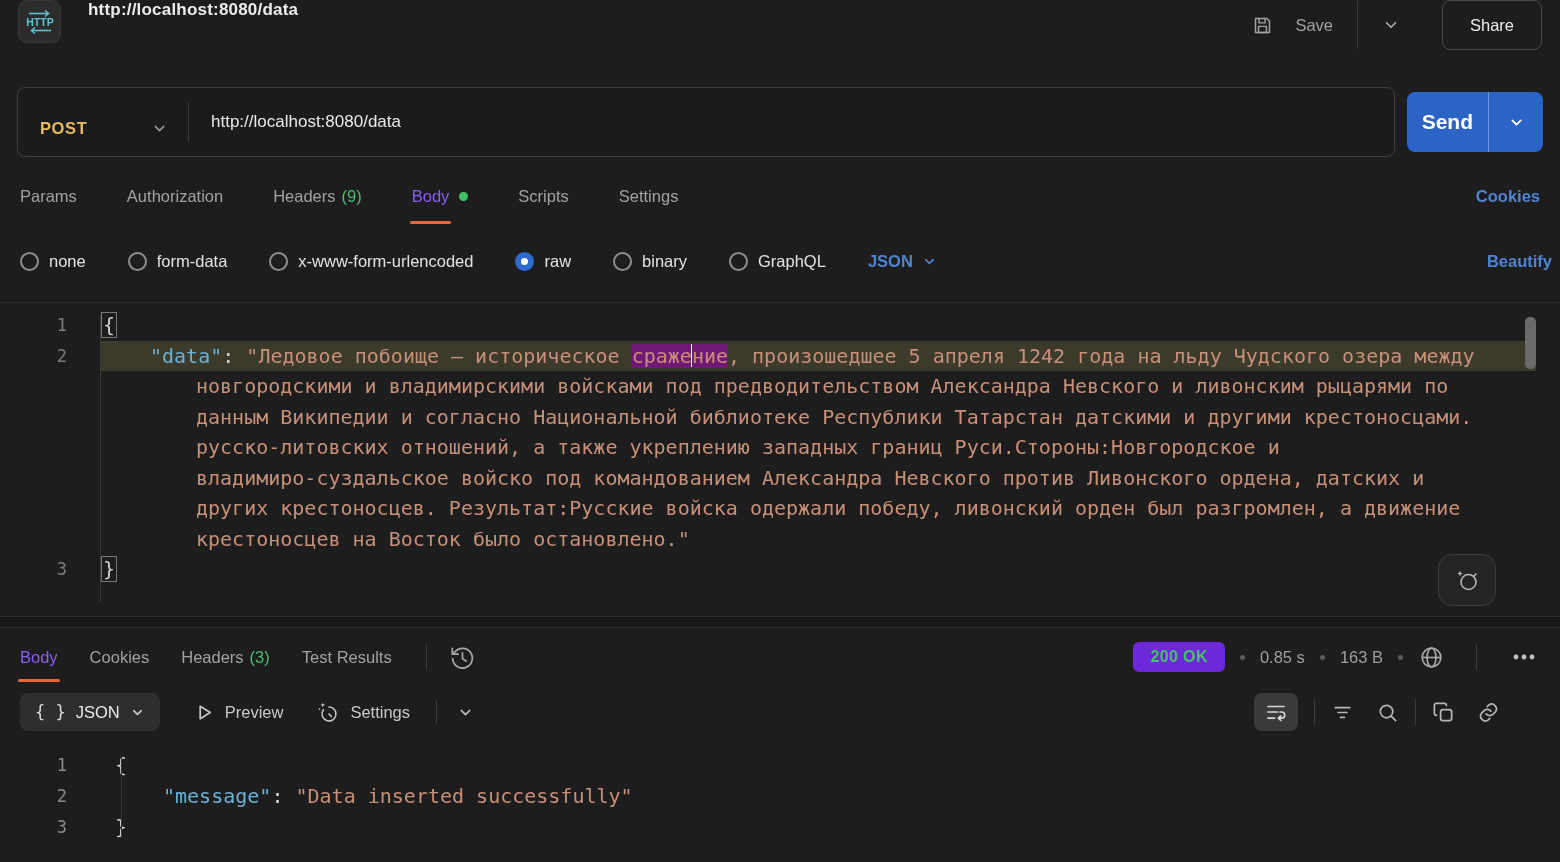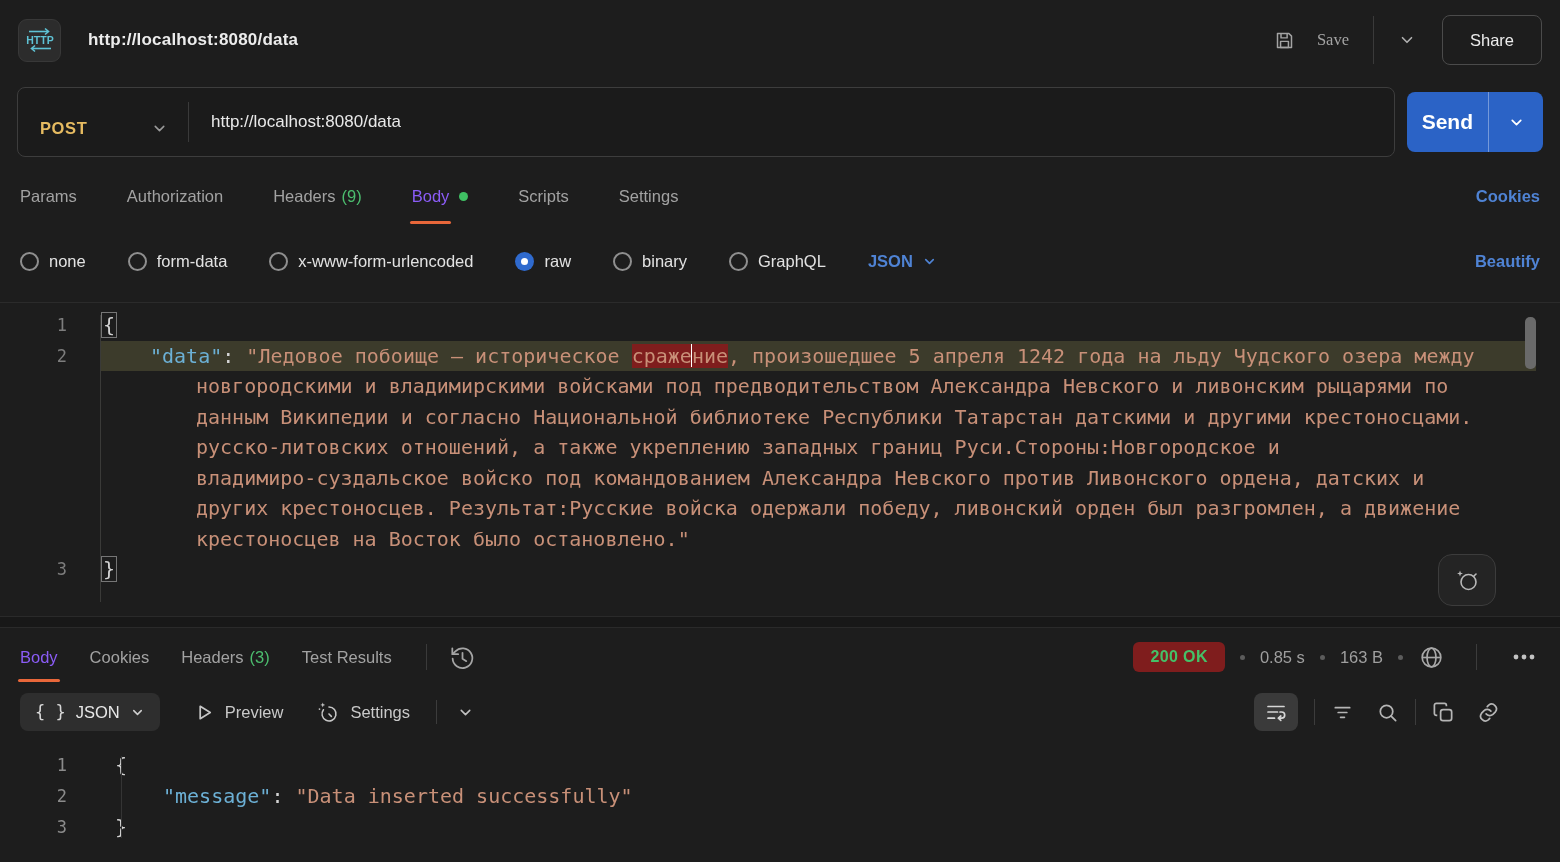--- a/index.html
+++ b/index.html
@@ -2,28 +2,28 @@
 <html><head>
 <meta charset="utf-8">
 <style>
   * { margin:0; padding:0; box-sizing:border-box; }
   html,body { background:#161616; }
   body { width:1560px; height:862px; overflow:hidden; background:#1d1d1d;
          font-family:"Liberation Sans", sans-serif; color:#d6d6d6; position:relative; }
   svg { display:block; }
 
   
-  .topbar { height:80px; display:flex; align-items:center; padding:0 18px; }
+  .topbar { height:80px; display:flex; align-items:flex-start; padding:0 18px; }
   .http-chip { width:43px; height:43px; border-radius:9px; background:#2c2c2c; border:1px solid #383838;
                display:flex; align-items:center; justify-content:center; }
   .topbar-title { margin-left:27px; font-size:17px; font-weight:700; color:#ececec; letter-spacing:.2px; }
   .topbar-right { margin-left:auto; display:flex; align-items:center; }
-  .save-group { display:flex; align-items:center; gap:22px; color:#a3a3a3; font-size:16.5px; cursor:pointer;font-family:Liberation Serif, serif; }
+  .save-group { display:flex; align-items:center; gap:22px; color:#a3a3a3; font-size:16.5px; cursor:pointer; }
   .v-div { width:1px; height:48px; background:#3a3a3a; margin:0 24px; }
-  .share-btn { margin-left:26px; width:100px; height:50px; border:1px solid #4b4b4b; border-radius:8px;
+  .share-btn { margin-left:42px; width:100px; height:50px; border:1px solid #4b4b4b; border-radius:8px;
                background:transparent; color:#ececec; font-size:16.5px; display:flex; align-items:center; justify-content:center; }
 
   
   .reqrow { height:84px; display:flex; align-items:center; padding:0 17px; }
   .urlbox { flex:1; height:70px; border:1px solid #3d3d3d; border-radius:8px; background:#1b1b1b;
             display:flex; align-items:center; }
   .method { width:150px; padding-left:22px; display:flex; align-items:center; justify-content:space-between; cursor:pointer;margin-top:12px; }
   .method-label { font-size:16.5px; font-weight:700; letter-spacing:.6px; color:#e6bb61; }
   .method-div { width:1px; height:40px; background:#3a3a3a; margin:0 22px 0 20px; }
   .url-text { font-size:17px; color:#e9e9e9; }
@@ -37,60 +37,60 @@
   .tab { margin-right:50px; font-size:16.5px; color:#a2a2a2; display:flex; align-items:center; cursor:pointer; }
   .tab .count { color:#4cbd6e; margin-left:6px; }
   .tab.active { color:#8b5cf6; }
   .tab-label { position:relative; padding:18px 0; }
   .tab.active .tab-label::after { content:''; position:absolute; left:-2px; right:-2px; bottom:0;
        height:3px; border-radius:2px; background:#e8673a; }
   .green-dot { width:9px; height:9px; border-radius:50%; background:#3fbf63; margin-left:10px; }
   .cookies-link { margin-left:auto; color:#4f83d4; font-size:16.5px; font-weight:600; cursor:pointer; }
 
   
-  .radiosrow { height:74px; display:flex; align-items:center; padding:0 20px 8px 20px; }
+  .radiosrow { height:74px; display:flex; align-items:center; padding:0 8px 8px 20px; }
   .radio-item { display:flex; align-items:center; margin-right:42px; cursor:pointer; }
   .radio { width:19px; height:19px; border-radius:50%; border:2px solid #8f8f8f; }
   .radio.on { border:none; background:#2f6ace; display:flex; align-items:center; justify-content:center; }
   .radio.on::after { content:''; width:7px; height:7px; border-radius:50%; background:#fff; }
   .radio-label { margin-left:10px; font-size:16.5px; color:#e2e2e2; }
   .lang-select { display:flex; align-items:center; gap:9px; color:#4f83d4; font-size:16.5px; font-weight:600; cursor:pointer; }
   .beautify-link { margin-left:auto; color:#4f83d4; font-size:16.5px; font-weight:600; cursor:pointer; }
 
   
   .code-area { font-family:"DejaVu Sans Mono", monospace; font-size:20px; }
   .code-row { display:flex; height:30.5px; line-height:30.5px; white-space:pre; }
   .gut { flex:none; width:80px; text-align:right; padding-right:13px; color:#7d7d7d; font-size:17px; }
   .code-text { flex:1; margin-left:20px; margin-right:24px; }
   .key { color:#6cb0d5; }
   .str { color:#c89078; }
   .plain { color:#d4d4d4; }
   .box { border:1px solid #767676; padding:0 1px; margin:0 -2px; }
-  .sel { background:#7f1d1d; }
+  .sel { background:#701a75; }
   .caret { display:inline-block; width:2px; height:23px; background:#ffffff; vertical-align:-4px; margin:0 -1px; }
 
   .editor { position:relative; border-top:1px solid #2b2b2b; height:314px; padding-top:7px; }
   .editor .guide { position:absolute; left:100px; top:12px; bottom:14px; border-left:1px solid #3a3a38; }
   .editor .ind0 { padding-left:3px; }
   .editor .ind1 { padding-left:50px; }
   .editor .ind2 { padding-left:96px; }
   .editor .code-row.current .code-text { background:#3c3b2b; }
   .scroll-thumb { position:absolute; right:24px; top:14px; width:11px; height:52px; background:#6a6a6a; border-radius:5px; }
   .postbot-btn { position:absolute; right:64px; bottom:10px; width:58px; height:52px; border-radius:14px;
                  background:#242424; border:1px solid #3c3c3c; display:flex; align-items:center; justify-content:center; cursor:pointer; }
 
   .pane-sep { height:12px; background:#181818; border-top:1px solid #2a2a2a; border-bottom:1px solid #2a2a2a; }
 
   
   .resp-tabs { height:58px; display:flex; align-items:center; padding:0 20px; }
   .resp-tabs .tab { margin-right:32px; }
   .resp-tabs .tab-label { padding:15px 0; }
   .sep-sm { width:1px; height:26px; background:#3a3a3a; margin:0 22px 0 2px; }
   .status-group { margin-left:auto; display:flex; align-items:center; gap:15px; }
-  .status-badge { background:#7f1d1d; color:#45c168; font-size:16px; font-weight:600;
+  .status-badge { background:#6d28d9; color:#45c168; font-size:16px; font-weight:600;
                   padding:6px 17px; border-radius:6px; letter-spacing:.4px; }
   .dot-sep { width:5px; height:5px; border-radius:50%; background:#5c5c5c; }
   .status-text { color:#9f9f9f; font-size:16.5px; }
 
   .resp-toolbar { height:52px; display:flex; align-items:center; padding:0 20px; }
   .fmt-pill { height:38px; background:#2e2e2e; border-radius:8px; padding:0 15px; display:flex; align-items:center; gap:10px; cursor:pointer; }
   .braces { font-family:"DejaVu Sans Mono", monospace; font-size:17px; color:#d8d8d8; }
   .fmt-label { font-size:16.5px; color:#e8e8e8; }
   .tool-item { display:flex; align-items:center; gap:10px; margin-left:34px; color:#c9c9c9; font-size:16.5px; cursor:pointer; }
   .tb-div { width:1px; height:24px; background:#3c3c3c; margin:0 20px 0 26px; }

